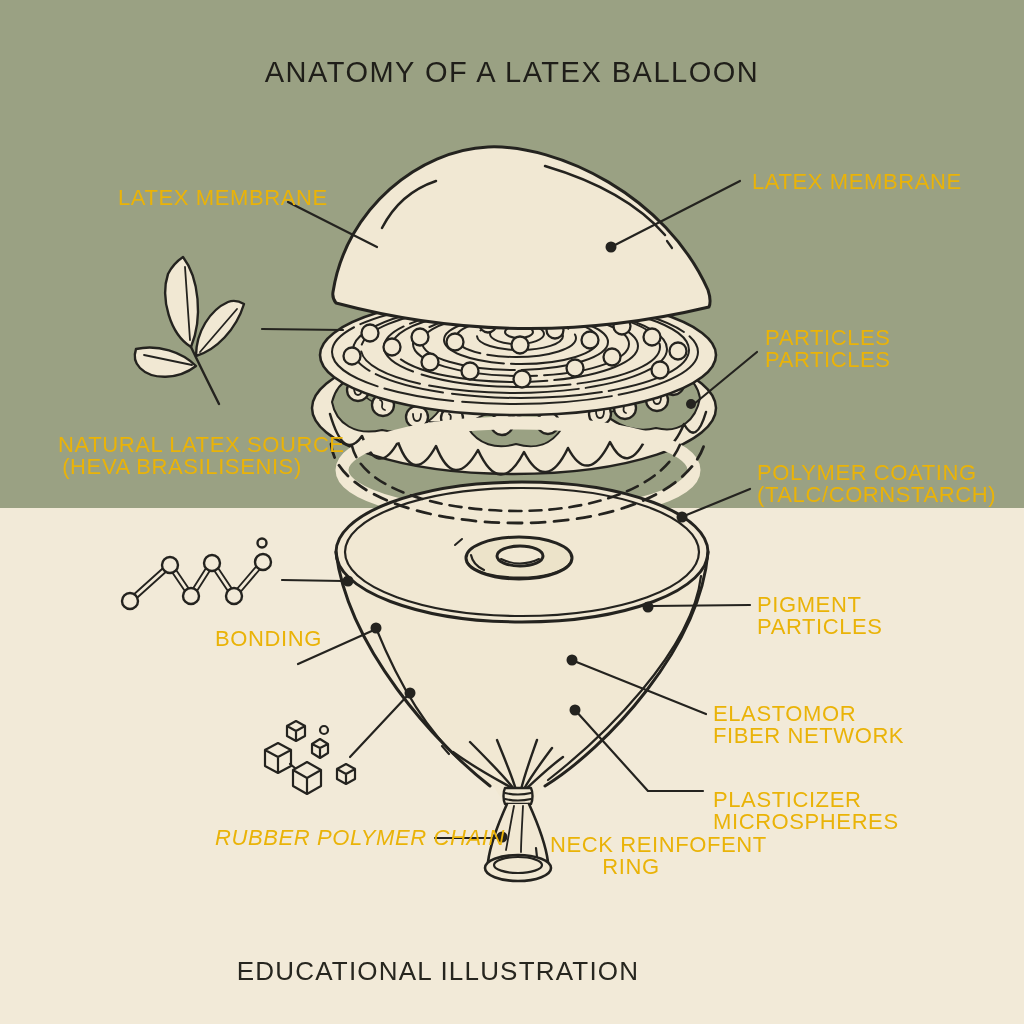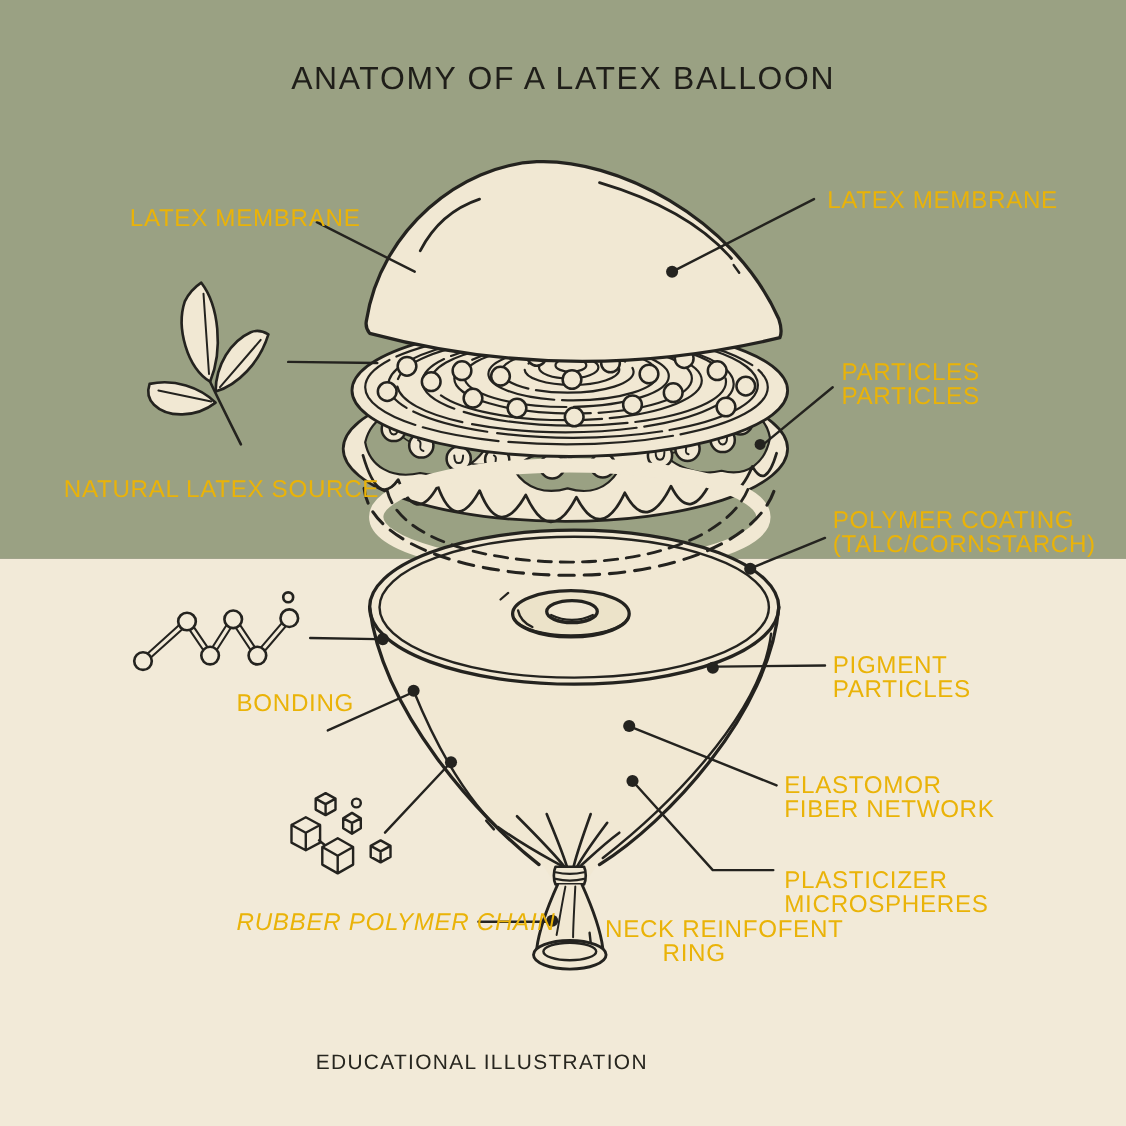--- a/index.html
+++ b/index.html
@@ -15,21 +15,21 @@
     position:absolute;color:#eab308;font-size:22px;line-height:22px;
     letter-spacing:.6px;white-space:nowrap;font-weight:500;
   }
   .lbl span{display:block;}
   .title{
     position:absolute;left:0;width:1024px;text-align:center;top:56px;
     color:#1f1e19;font-size:29px;letter-spacing:1.5px;font-weight:500;
   }
   .footer{
     position:absolute;left:0;width:876px;text-align:center;top:956px;
-    color:#27261f;font-size:19px;letter-spacing:1.2px;font-weight:500;
+    color:#27261f;font-size:26px;letter-spacing:1.2px;font-weight:500;
   }
   .center{text-align:center;}
 </style>
 </head>
 <body>
 
 <div id="stage">
   <div class="bg-top"></div>
   <div class="bg-bottom"></div>
 
@@ -251,20 +251,21 @@
     <span>LATEX MEMBRANE</span>
   </div>
 
   <div class="lbl" style="left:765px;top:327px;">
     <span>PARTICLES</span>
     <span>PARTICLES</span>
   </div>
 
   <div class="lbl center" style="left:58px;top:434px;width:248px;">
     <span>NATURAL LATEX SOURCE</span>
+    <span>(HEVA BRASILISENIS)</span>
   </div>
 
   <div class="lbl" style="left:757px;top:462px;">
     <span>POLYMER COATING</span>
     <span>(TALC/CORNSTARCH)</span>
   </div>
 
   <div class="lbl" style="left:757px;top:594px;">
     <span>PIGMENT</span>
     <span>PARTICLES</span>

